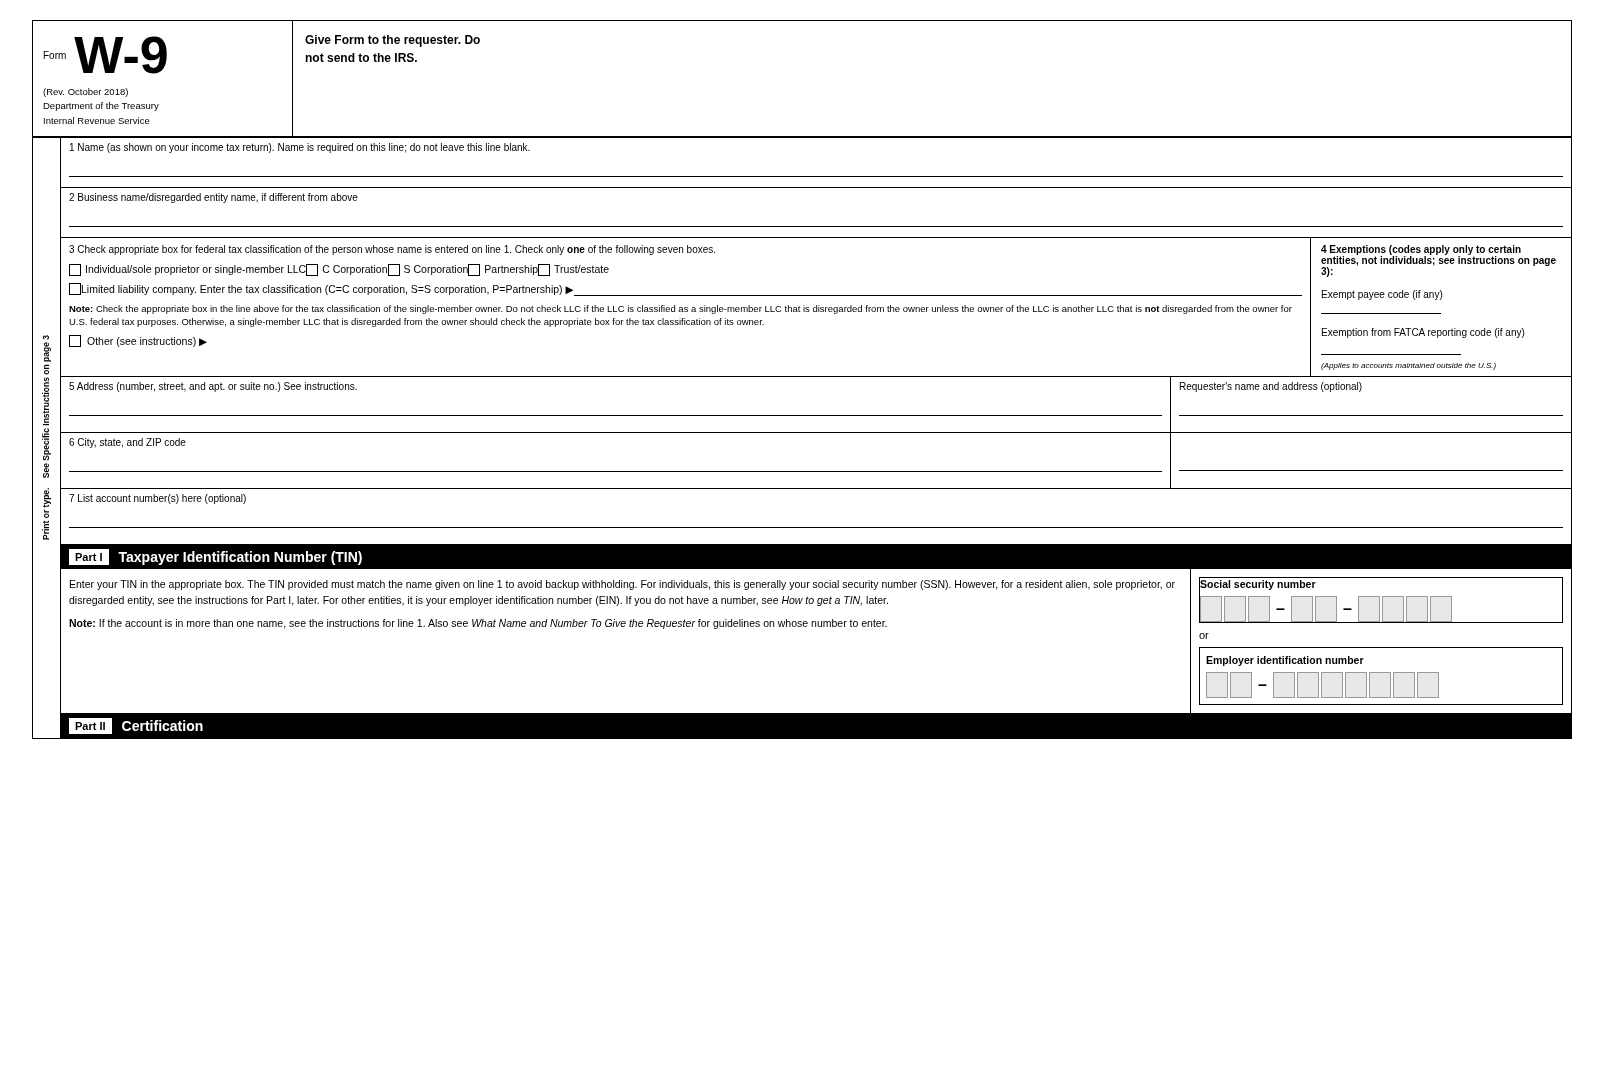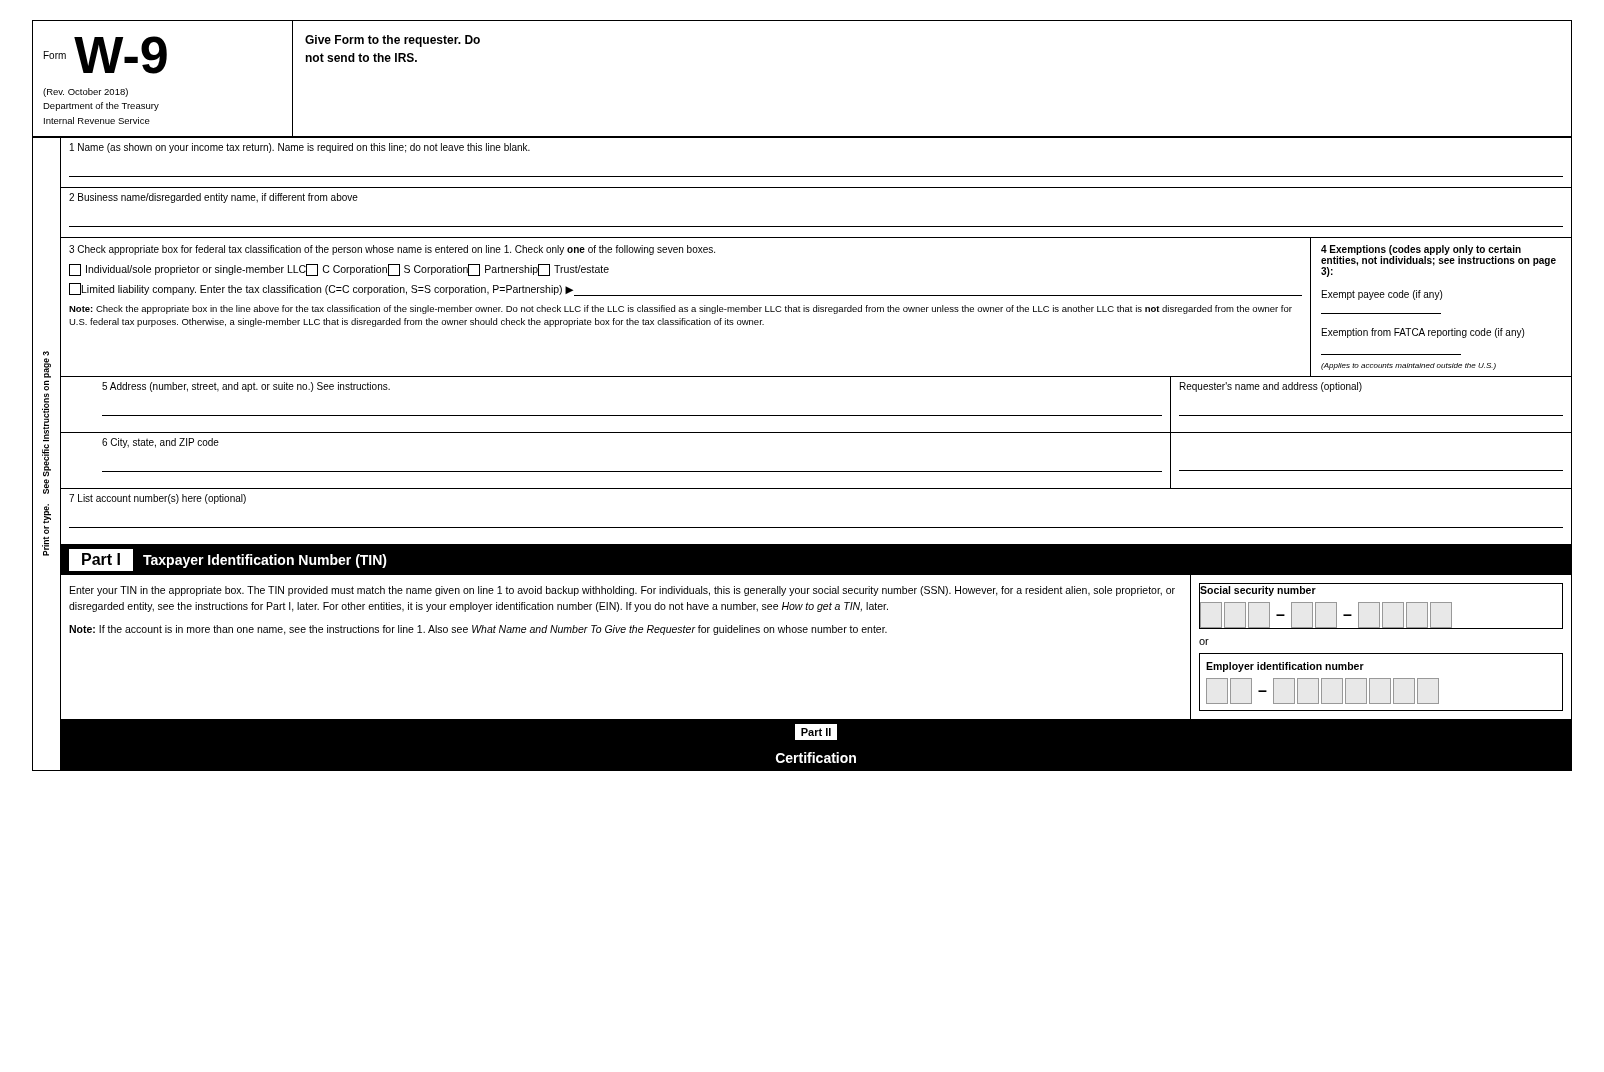--- a/index.html
+++ b/index.html
@@ -200,21 +200,20 @@
     }
     
     .address-row {
       display: flex;
       border-bottom: 1px solid #000;
     }
     .address-left {
       flex: 1;
       border-right: 1px solid #000;
       padding: 4px 8px 16px 8px;
-      margin-left: 33px;
     }
     .address-right {
       width: 400px;
       padding: 4px 8px 16px 8px;
       flex-shrink: 0;
     }
     .account-row {
       border-bottom: 1px solid #000;
       padding: 4px 8px 16px 8px;
     }
@@ -225,22 +224,22 @@
       gap: 10px;
       background: #000;
       color: #fff;
       padding: 4px 8px;
       font-size: 12px;
     }
     .part-label {
       background: #fff;
       color: #000;
       font-weight: bold;
-      padding: 2px 12px;
-      font-size: 16px;
+      padding: 2px 6px;
+      font-size: 11px;
     }
     .part-title {
       font-weight: bold;
       font-size: 14px;
     }
     .part1-body {
       display: flex;
       border-bottom: 1px solid #000;
     }
     .part1-left {
@@ -315,21 +314,20 @@
     }
     
     .part2-header {
       display: flex;
       align-items: center;
       gap: 10px;
       background: #000;
       color: #fff;
       padding: 4px 8px;
       font-size: 12px;
-      flex-direction: column;
     }
     .part2-label {
       background: #fff;
       color: #000;
       font-weight: bold;
       padding: 2px 6px;
       font-size: 11px;
     }
     .part2-title {
       font-weight: bold;
@@ -413,20 +411,24 @@
           <div class="llc-row">
             <span class="checkbox-box"></span>
             <span>Limited liability company. Enter the tax classification (C=C corporation, S=S corporation, P=Partnership) ▶</span>
             <div class="llc-line"></div>
           </div>
           <div class="note-text">
             <b>Note:</b>
             <span>Check the appropriate box in the line above for the tax classification of the single-member owner. Do not check LLC if the LLC is classified as a single-member LLC that is disregarded from the owner unless the owner of the LLC is another LLC that is</span>
             <b>not</b>
             <span>disregarded from the owner for U.S. federal tax purposes. Otherwise, a single-member LLC that is disregarded from the owner should check the appropriate box for the tax classification of its owner.</span>
+          </div>
+          <div class="other-row">
+            <span class="checkbox-box"></span>
+            <span>Other (see instructions) ▶</span>
           </div>
         </div>
         <div class="section3-right">
           <div class="field-label bold">4  Exemptions (codes apply only to certain entities, not individuals; see instructions on page 3):</div>
           <div style="margin-top:12px;">
             <div>Exempt payee code (if any)</div>
             <div class="exempt-line"></div>
           </div>
           <div class="fatca-label">Exemption from FATCA reporting code (if any)</div>
           <div>

